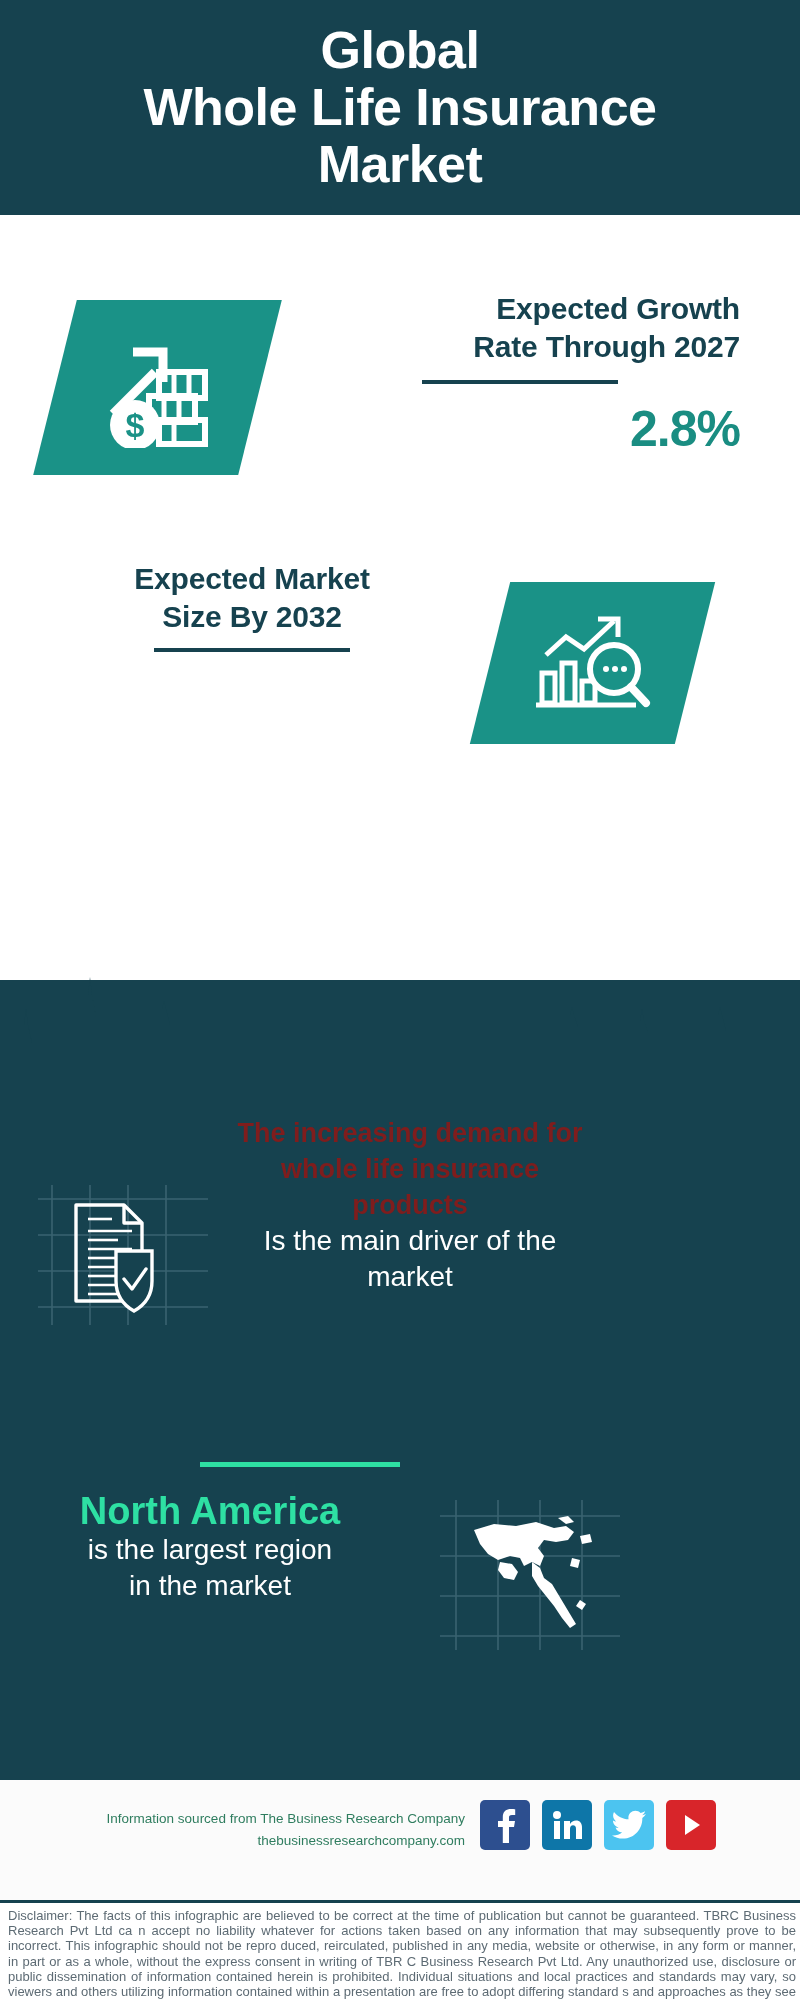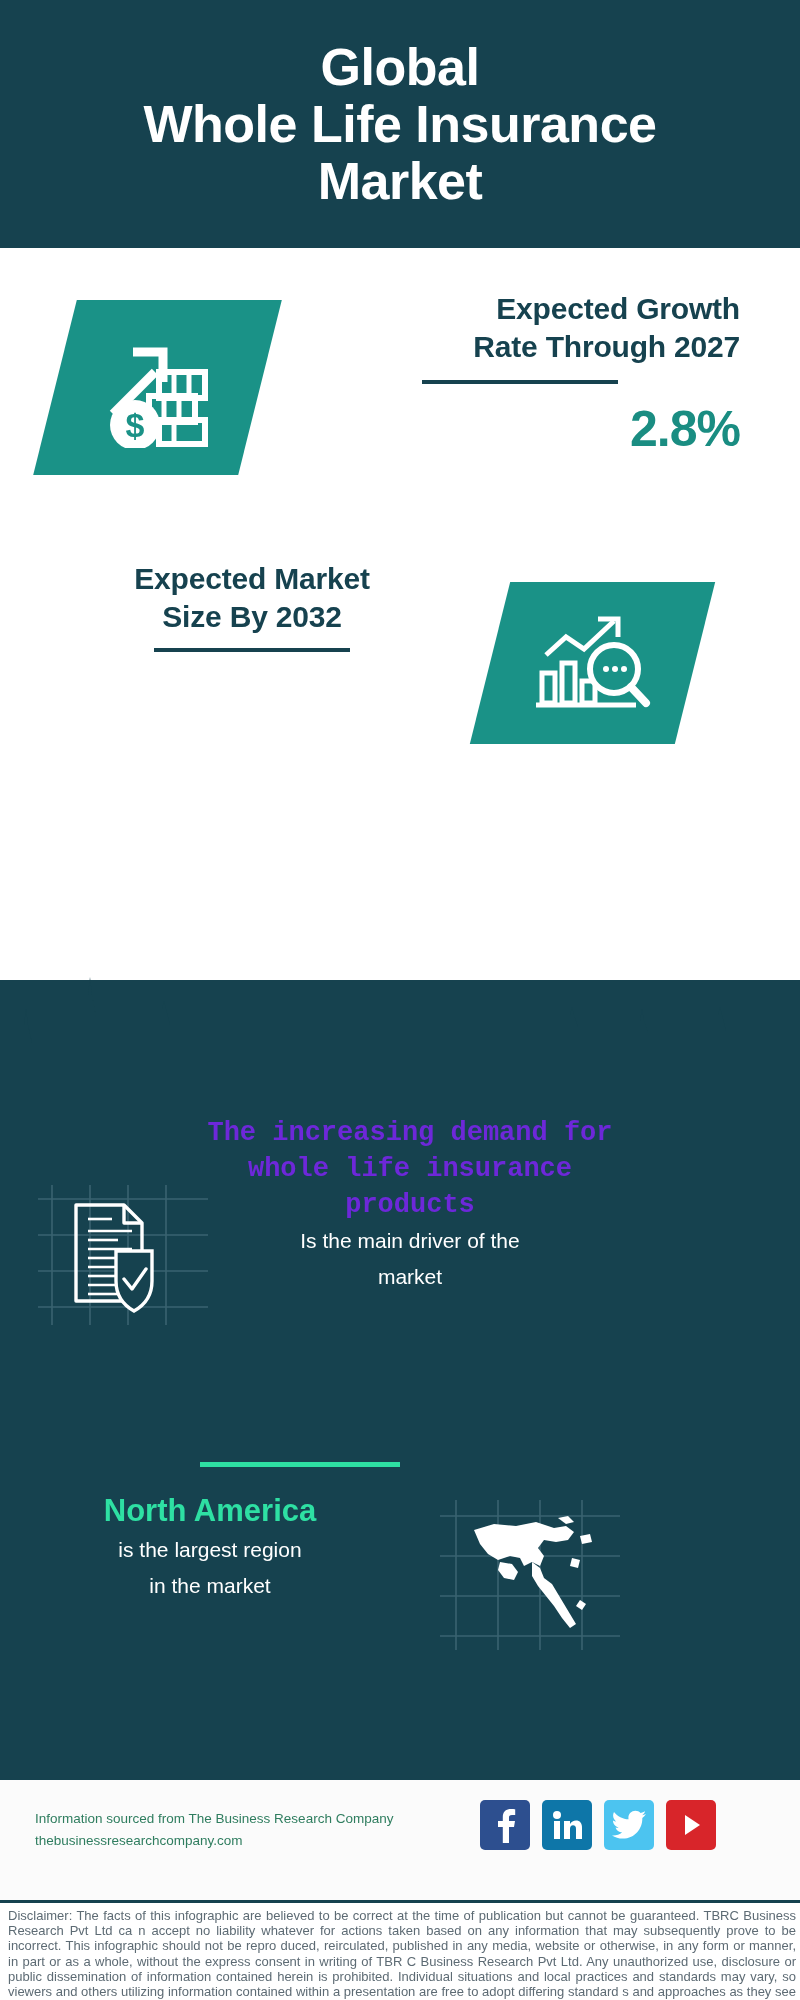--- a/index.html
+++ b/index.html
@@ -6,21 +6,21 @@
   html, body {
     width:800px; height:2000px;
     background:#ffffff;
     font-family:"Liberation Sans", sans-serif;
     overflow:hidden;
   }
   .page { position:relative; width:800px; height:2000px; background:#fff; }
 
   
   .header {
-    position:absolute; left:0; top:0; width:800px; height:248px;
+    position:absolute; left:0; top:0; width:800px; height:215px;
     background:#16424f;
     display:flex; align-items:center; justify-content:center;
   }
   .header-title {
     color:#ffffff;
     font-family:"Liberation Sans Narrow","Liberation Sans", sans-serif;
     font-weight:bold;
     font-size:52px;
     line-height:57px;
     text-align:center;
@@ -101,57 +101,56 @@
   .driver-block {
     position:absolute; left:0; top:1195px; width:800px;
   }
   .grid-left {
     position:absolute; left:38px; top:-10px; width:170px; height:140px;
   }
   .driver-text {
     position:absolute; left:200px; top:-80px; width:420px; text-align:center;
   }
   .hl-green {
-    color:#6d28d9;
+    color:#7f1d1d;
     font-weight:bold;
     font-size:27px;
     line-height:36px;
-    font-family:Liberation Mono, monospace;
   }
   .body-white {
     color:#ffffff;
     font-weight:normal;
-    font-size:21px;
+    font-size:28px;
     line-height:36px;
   }
 
   .green-divider {
     position:absolute; left:200px; top:1462px;
     width:200px; height:5px; background:#2ee0a3;
   }
 
   .region-block { position:absolute; left:0; top:1490px; width:800px; }
   .region-text {
     position:absolute; left:20px; top:0px; width:380px; text-align:center;
   }
   .region-name {
-    color:#2ee0a3; font-weight:bold; font-size:31px; line-height:42px;
+    color:#2ee0a3; font-weight:bold; font-size:38px; line-height:42px;
   }
   .grid-right {
     position:absolute; left:440px; top:10px; width:180px; height:150px;
   }
 
   
   .footer {
     position:absolute; left:0; top:1780px; width:800px; height:120px;
     background:#fbfbfb;
   }
   .footer-src {
     position:absolute; left:35px; top:28px; width:430px;
-    color:#2f7d5f; font-size:13.5px; line-height:22px;
+    color:#2f7d5f; font-size:13.5px; line-height:22px;text-align:right;
   }
   .socials {
     position:absolute; left:480px; top:20px;
     display:flex; gap:12px;
   }
   .soc {
     width:50px; height:50px; border-radius:5px;
     display:flex; align-items:center; justify-content:center;
   }
   .soc-fb { background:#2d4f8f; }

